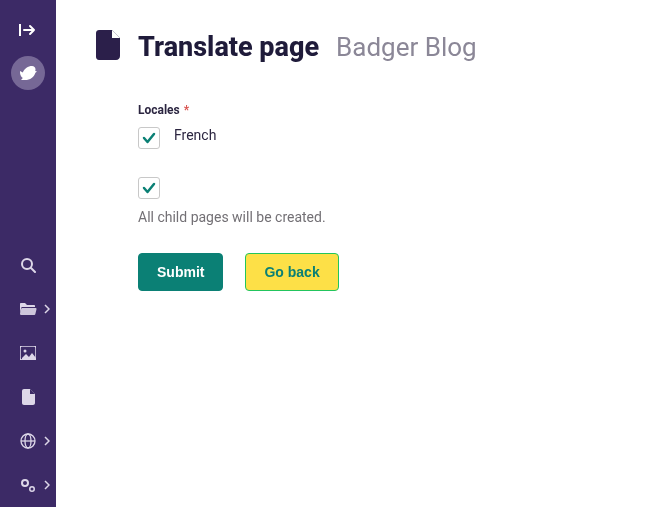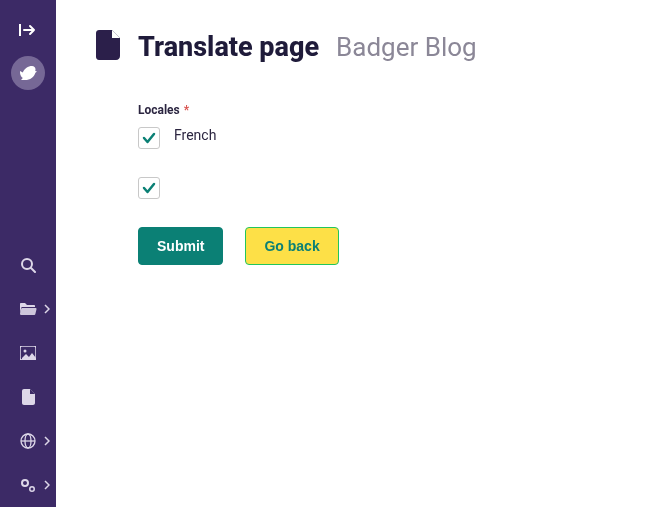--- a/index.html
+++ b/index.html
@@ -267,20 +267,21 @@
     </div>
 
     <div class="field">
       <div class="checkbox-row">
         <span class="checkbox">
           <svg width="14" height="12" viewBox="0 0 14 12" fill="none" stroke="currentColor" stroke-width="2.5" stroke-linecap="round" stroke-linejoin="round">
             <path d="M2 6l3.5 4L12 2"></path>
           </svg>
         </span>
       </div>
+      <p class="help">All child pages will be created.</p>
     </div>
 
     <div class="actions">
       <button type="button" class="btn btn-primary">Submit</button>
       <button type="button" class="btn btn-secondary">Go back</button>
     </div>
 
   </form>
 </main>
 

